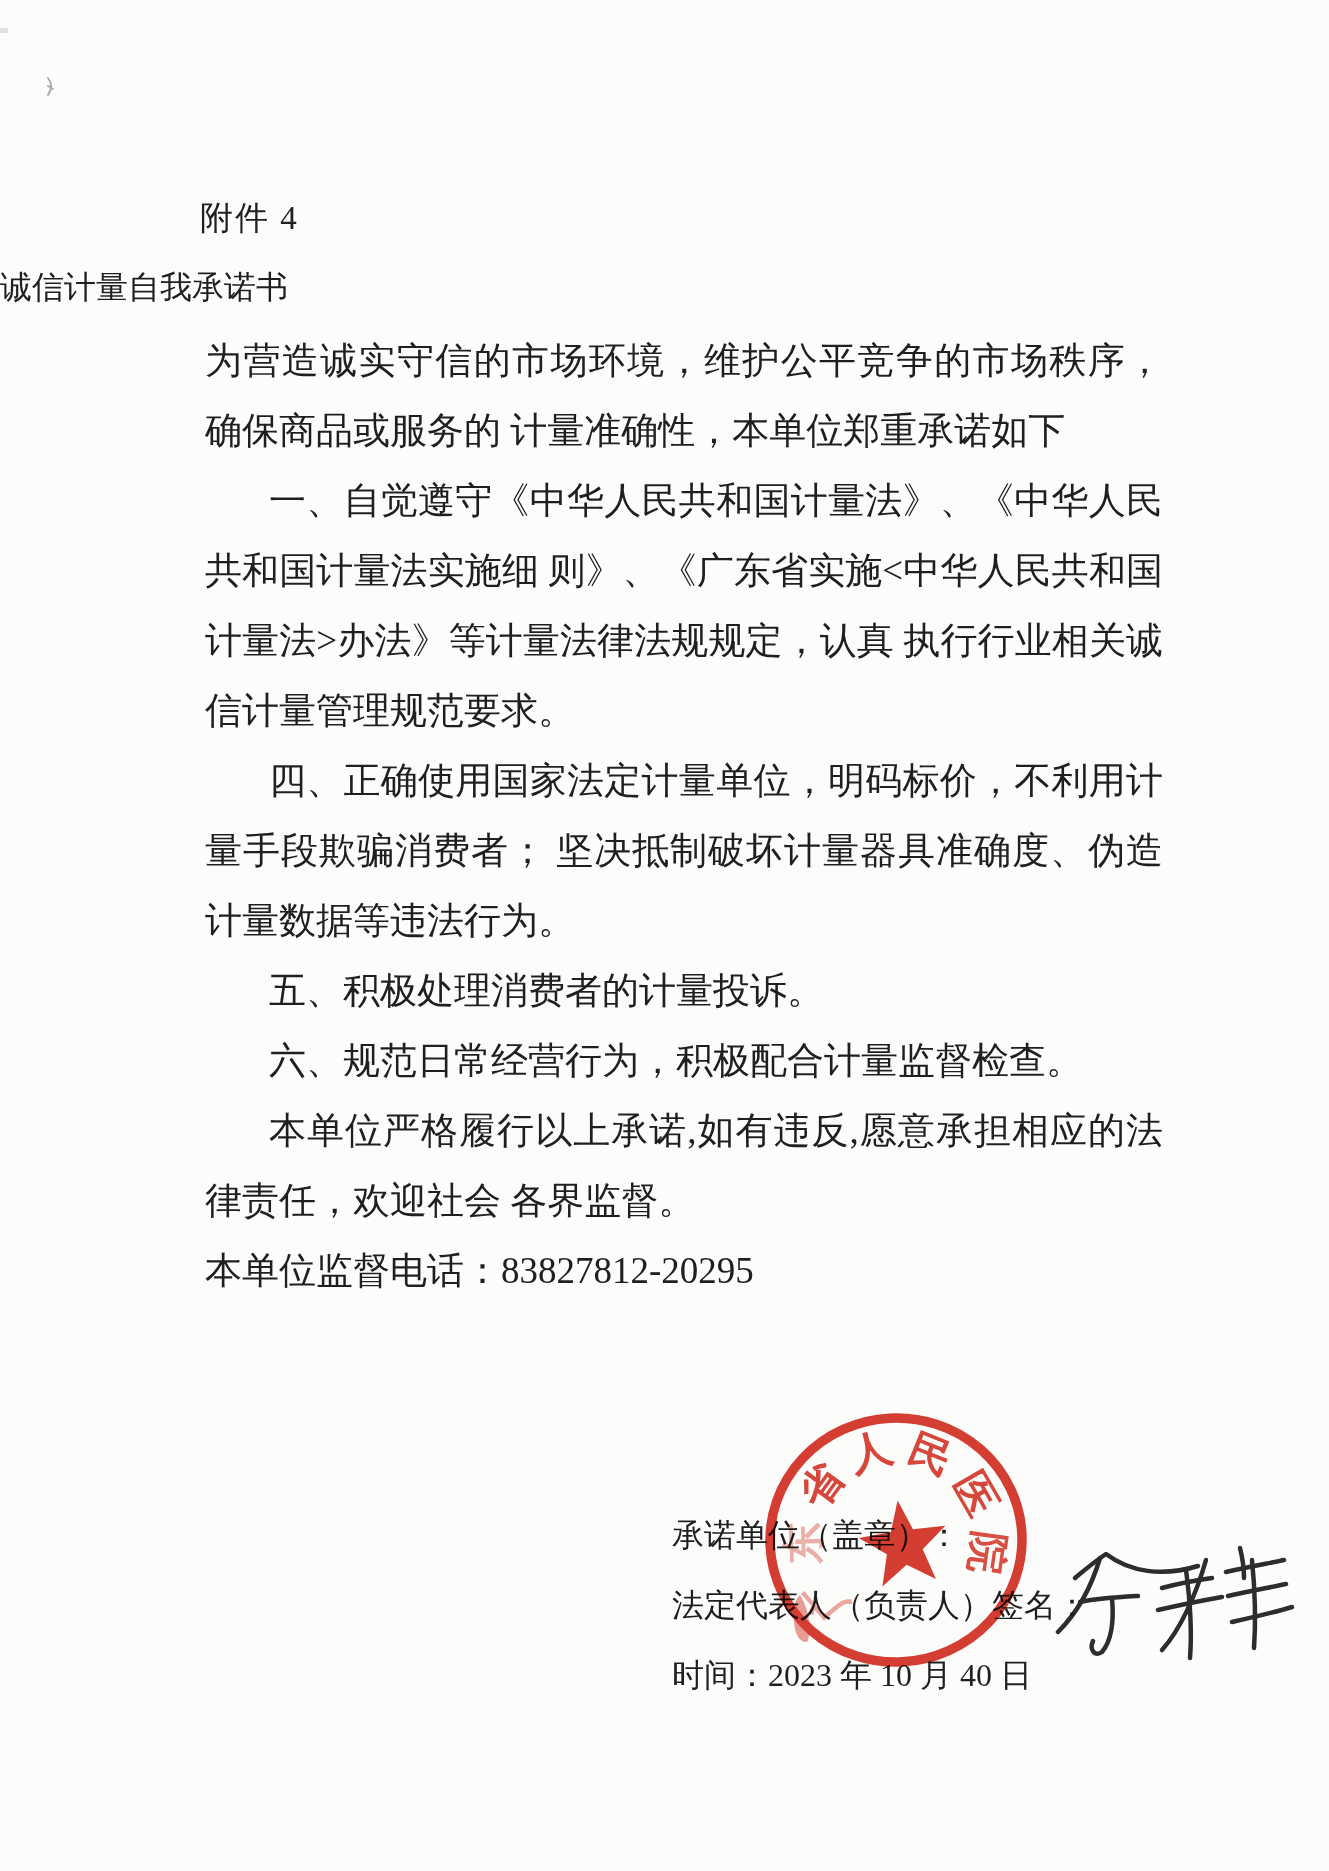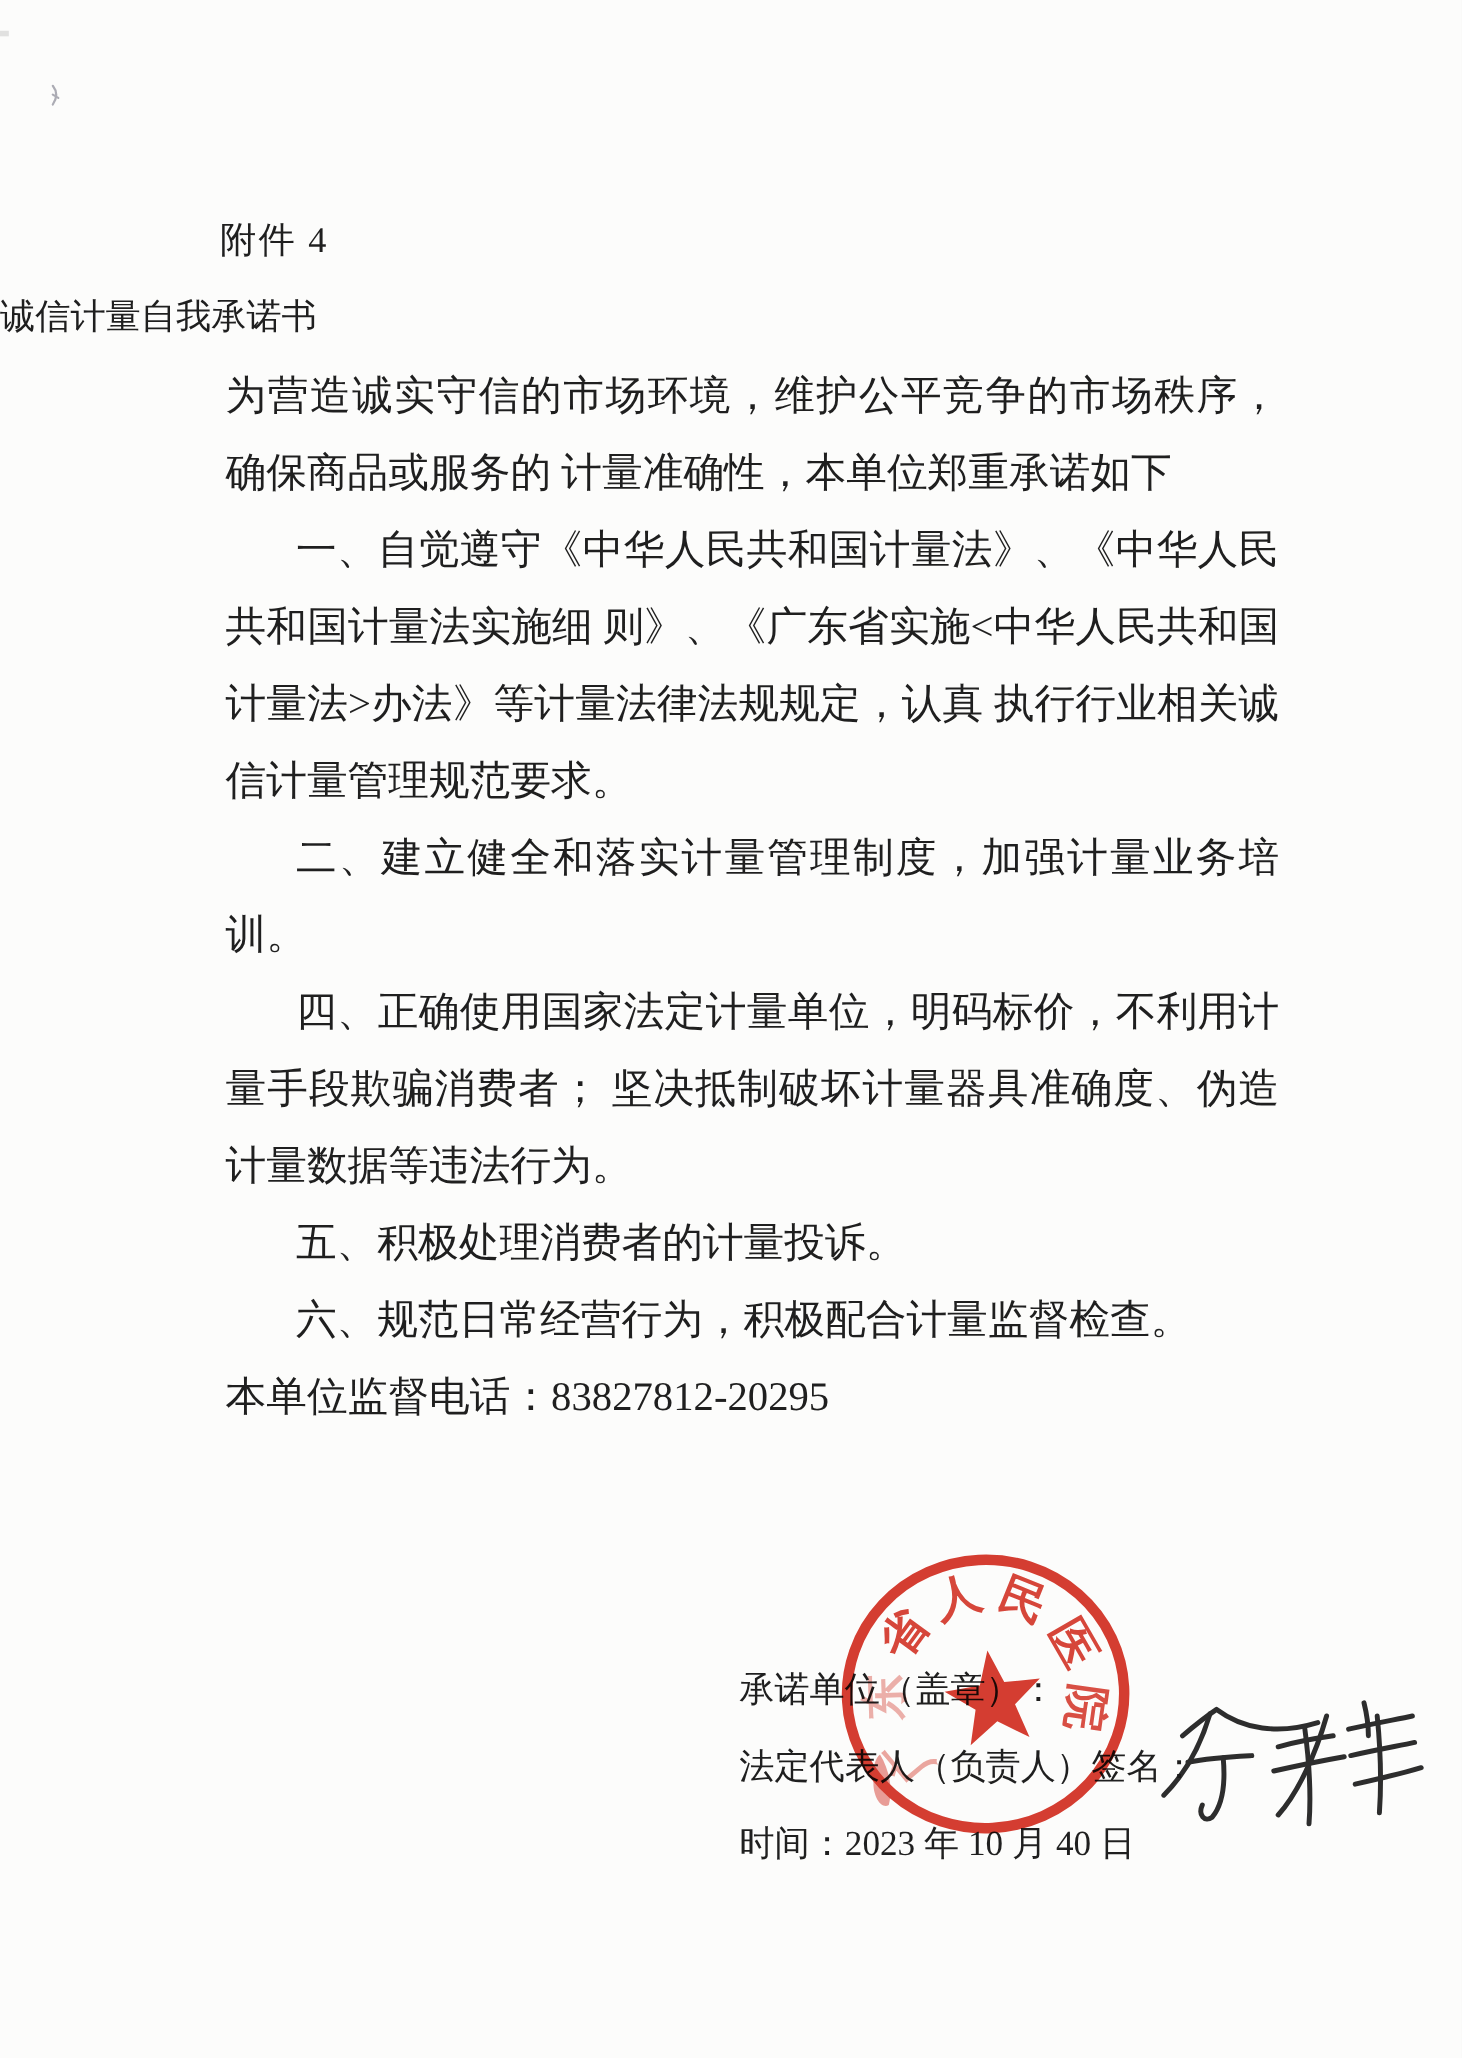--- a/index.html
+++ b/index.html
@@ -55,24 +55,24 @@
   <svg class="artifact-speck" width="14" height="22" viewBox="0 0 14 22">
     <path d="M4,2 C8,7 8,13 4,19 M4,10 L9,13" stroke="#8a8a96" stroke-width="2" fill="none" stroke-linecap="round" opacity="0.7"></path>
   </svg>
 
   <div class="attachment">附件 4</div>
   <div class="doc-title">诚信计量自我承诺书</div>
 
   <div class="body-text">
     <p>为营造诚实守信的市场环境，维护公平竞争的市场秩序，确保商品或服务的 计量准确性，本单位郑重承诺如下</p>
     <p class="indent">一、自觉遵守《中华人民共和国计量法》、《中华人民共和国计量法实施细 则》、《广东省实施&lt;中华人民共和国计量法&gt;办法》等计量法律法规规定，认真 执行行业相关诚信计量管理规范要求。</p>
-    <p class="indent">二、建立健全和落实计量管理制度，加强计量业务培训。</p>
     <p class="indent">四、正确使用国家法定计量单位，明码标价，不利用计量手段欺骗消费者； 坚决抵制破坏计量器具准确度、伪造计量数据等违法行为。</p>
     <p class="indent">五、积极处理消费者的计量投诉。</p>
     <p class="indent">六、规范日常经营行为，积极配合计量监督检查。</p>
+    <p class="indent">本单位严格履行以上承诺,如有违反,愿意承担相应的法律责任，欢迎社会 各界监督。</p>
     <p><span>本单位监督电话：</span><span>83827812-20295</span></p>
   </div>
 
   <div class="sig-block">
     <div>承诺单位（盖章）：</div>
     <div>法定代表人（负责人）签名：</div>
     <div>时间：2023 年 10 月 40 日</div>
   </div>
 
   <svg class="signature-svg" width="260" height="150" viewBox="1048 1535 260 150">

